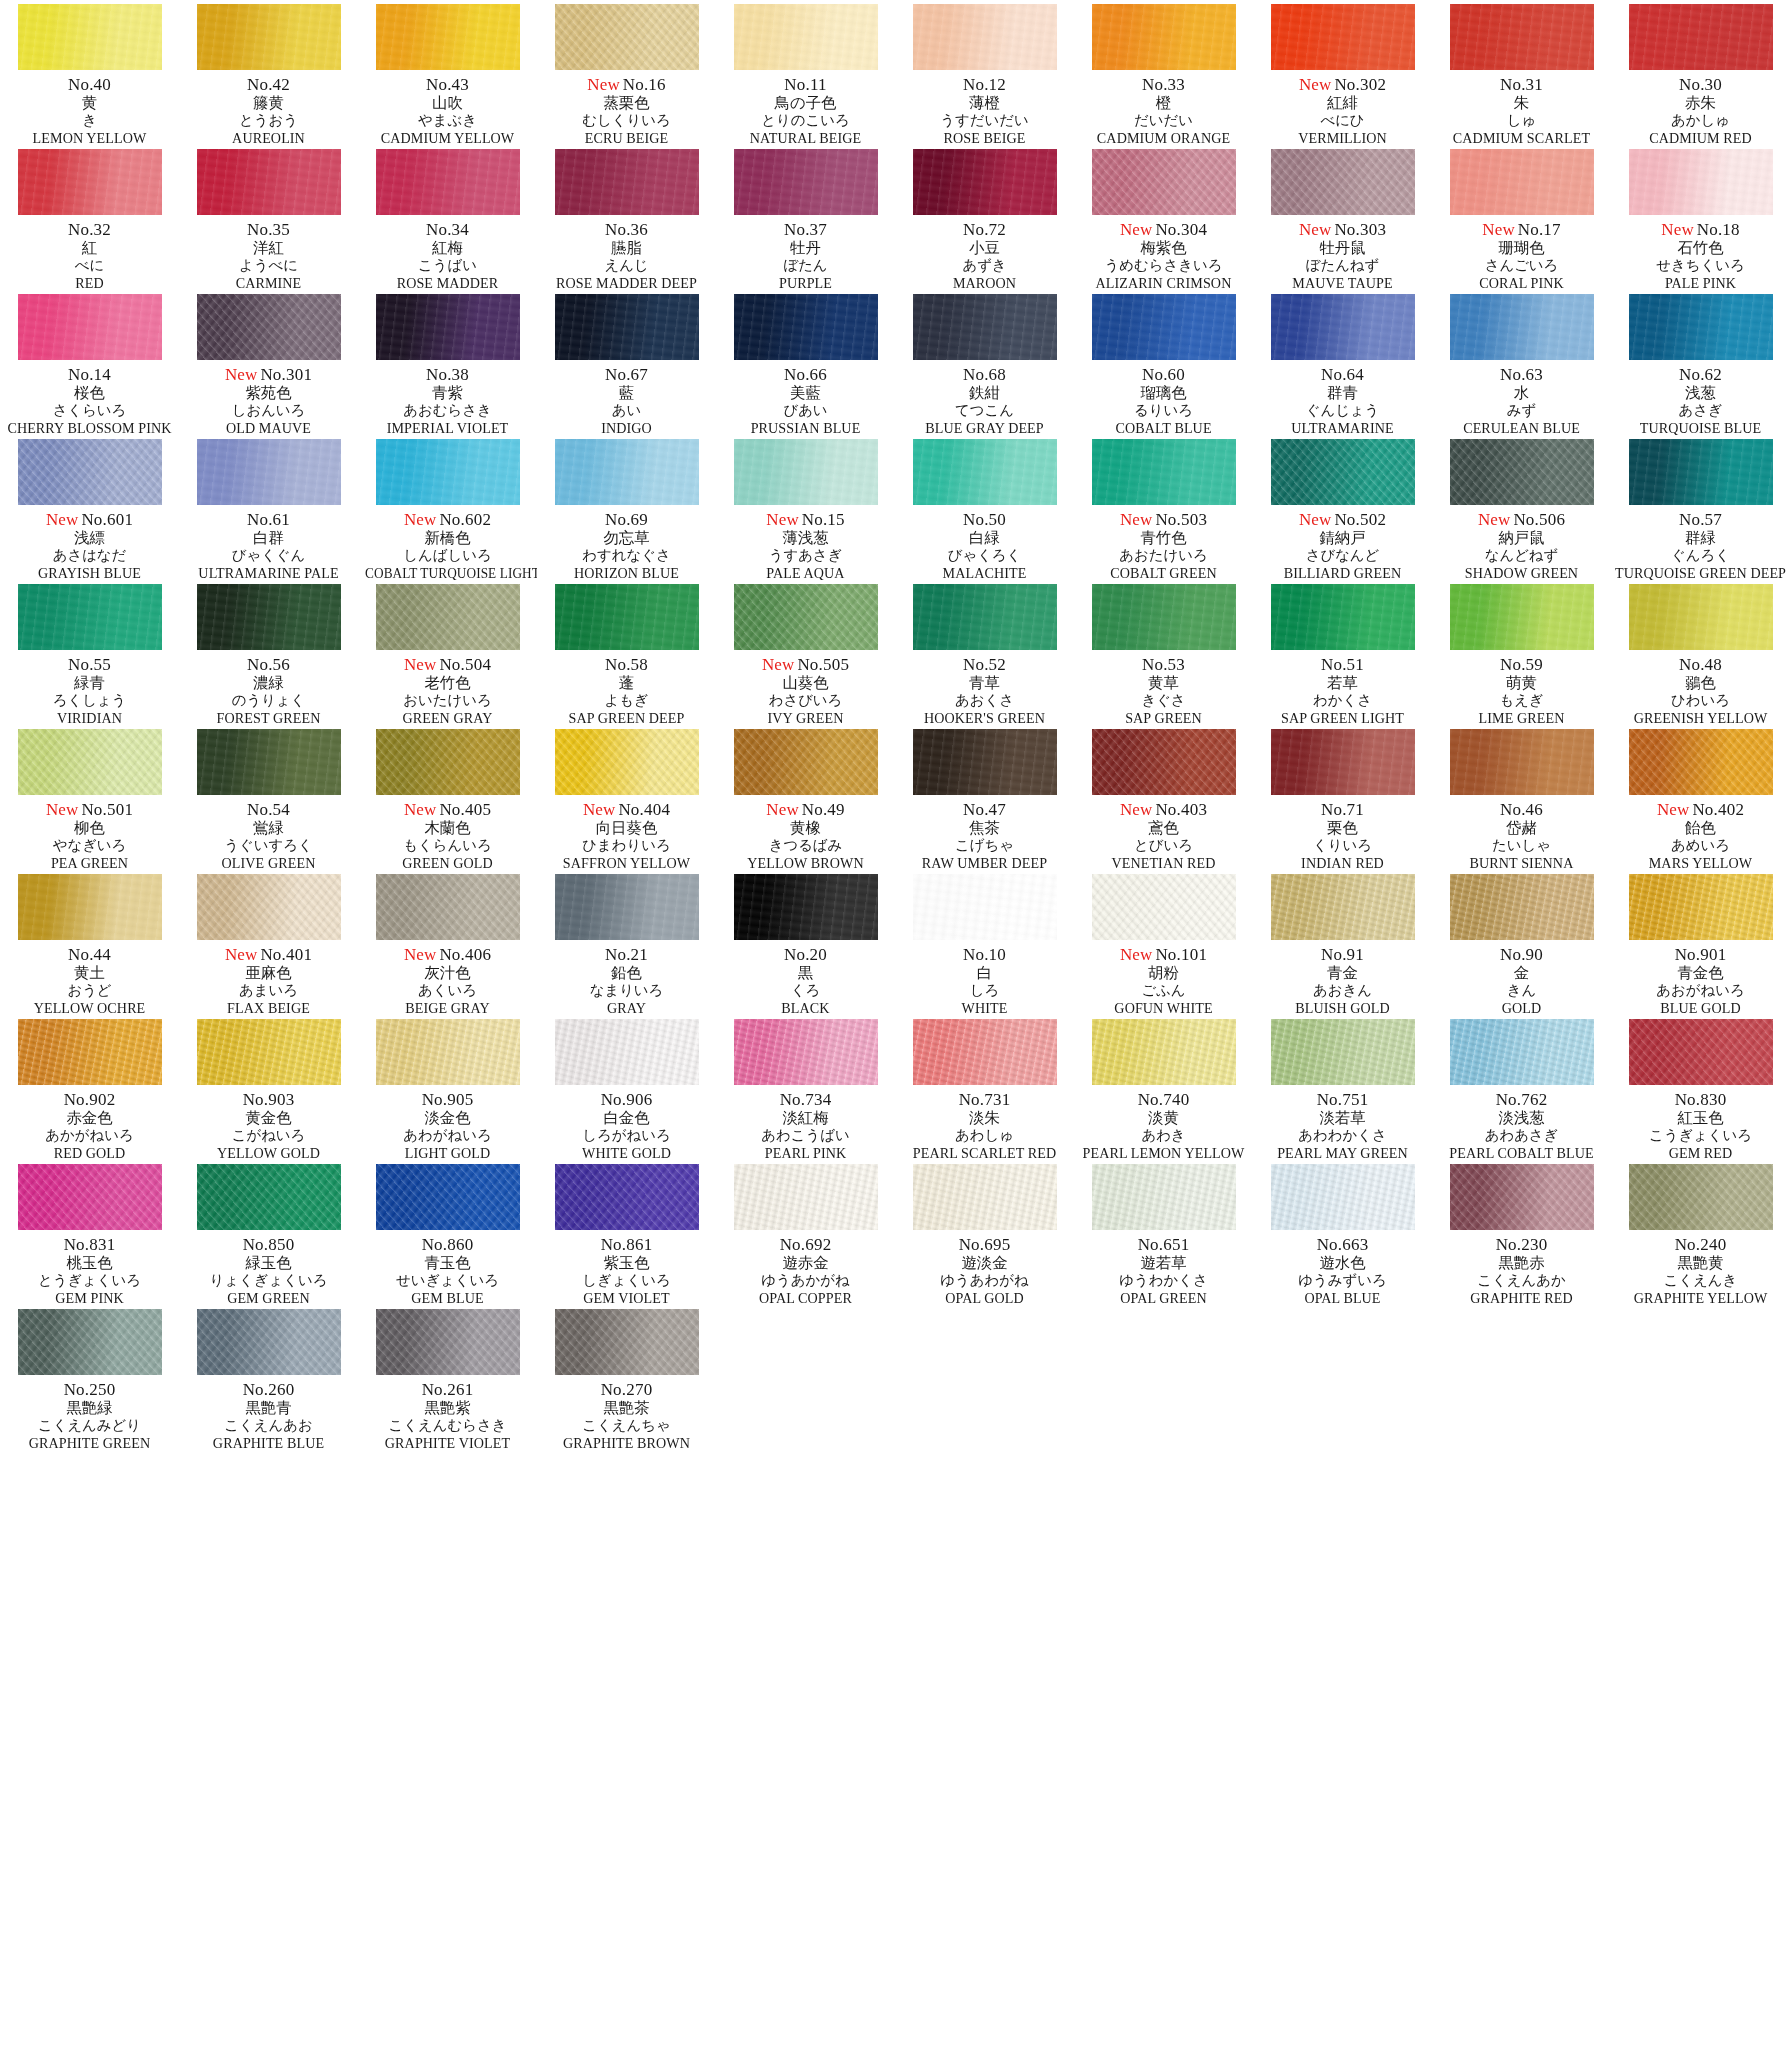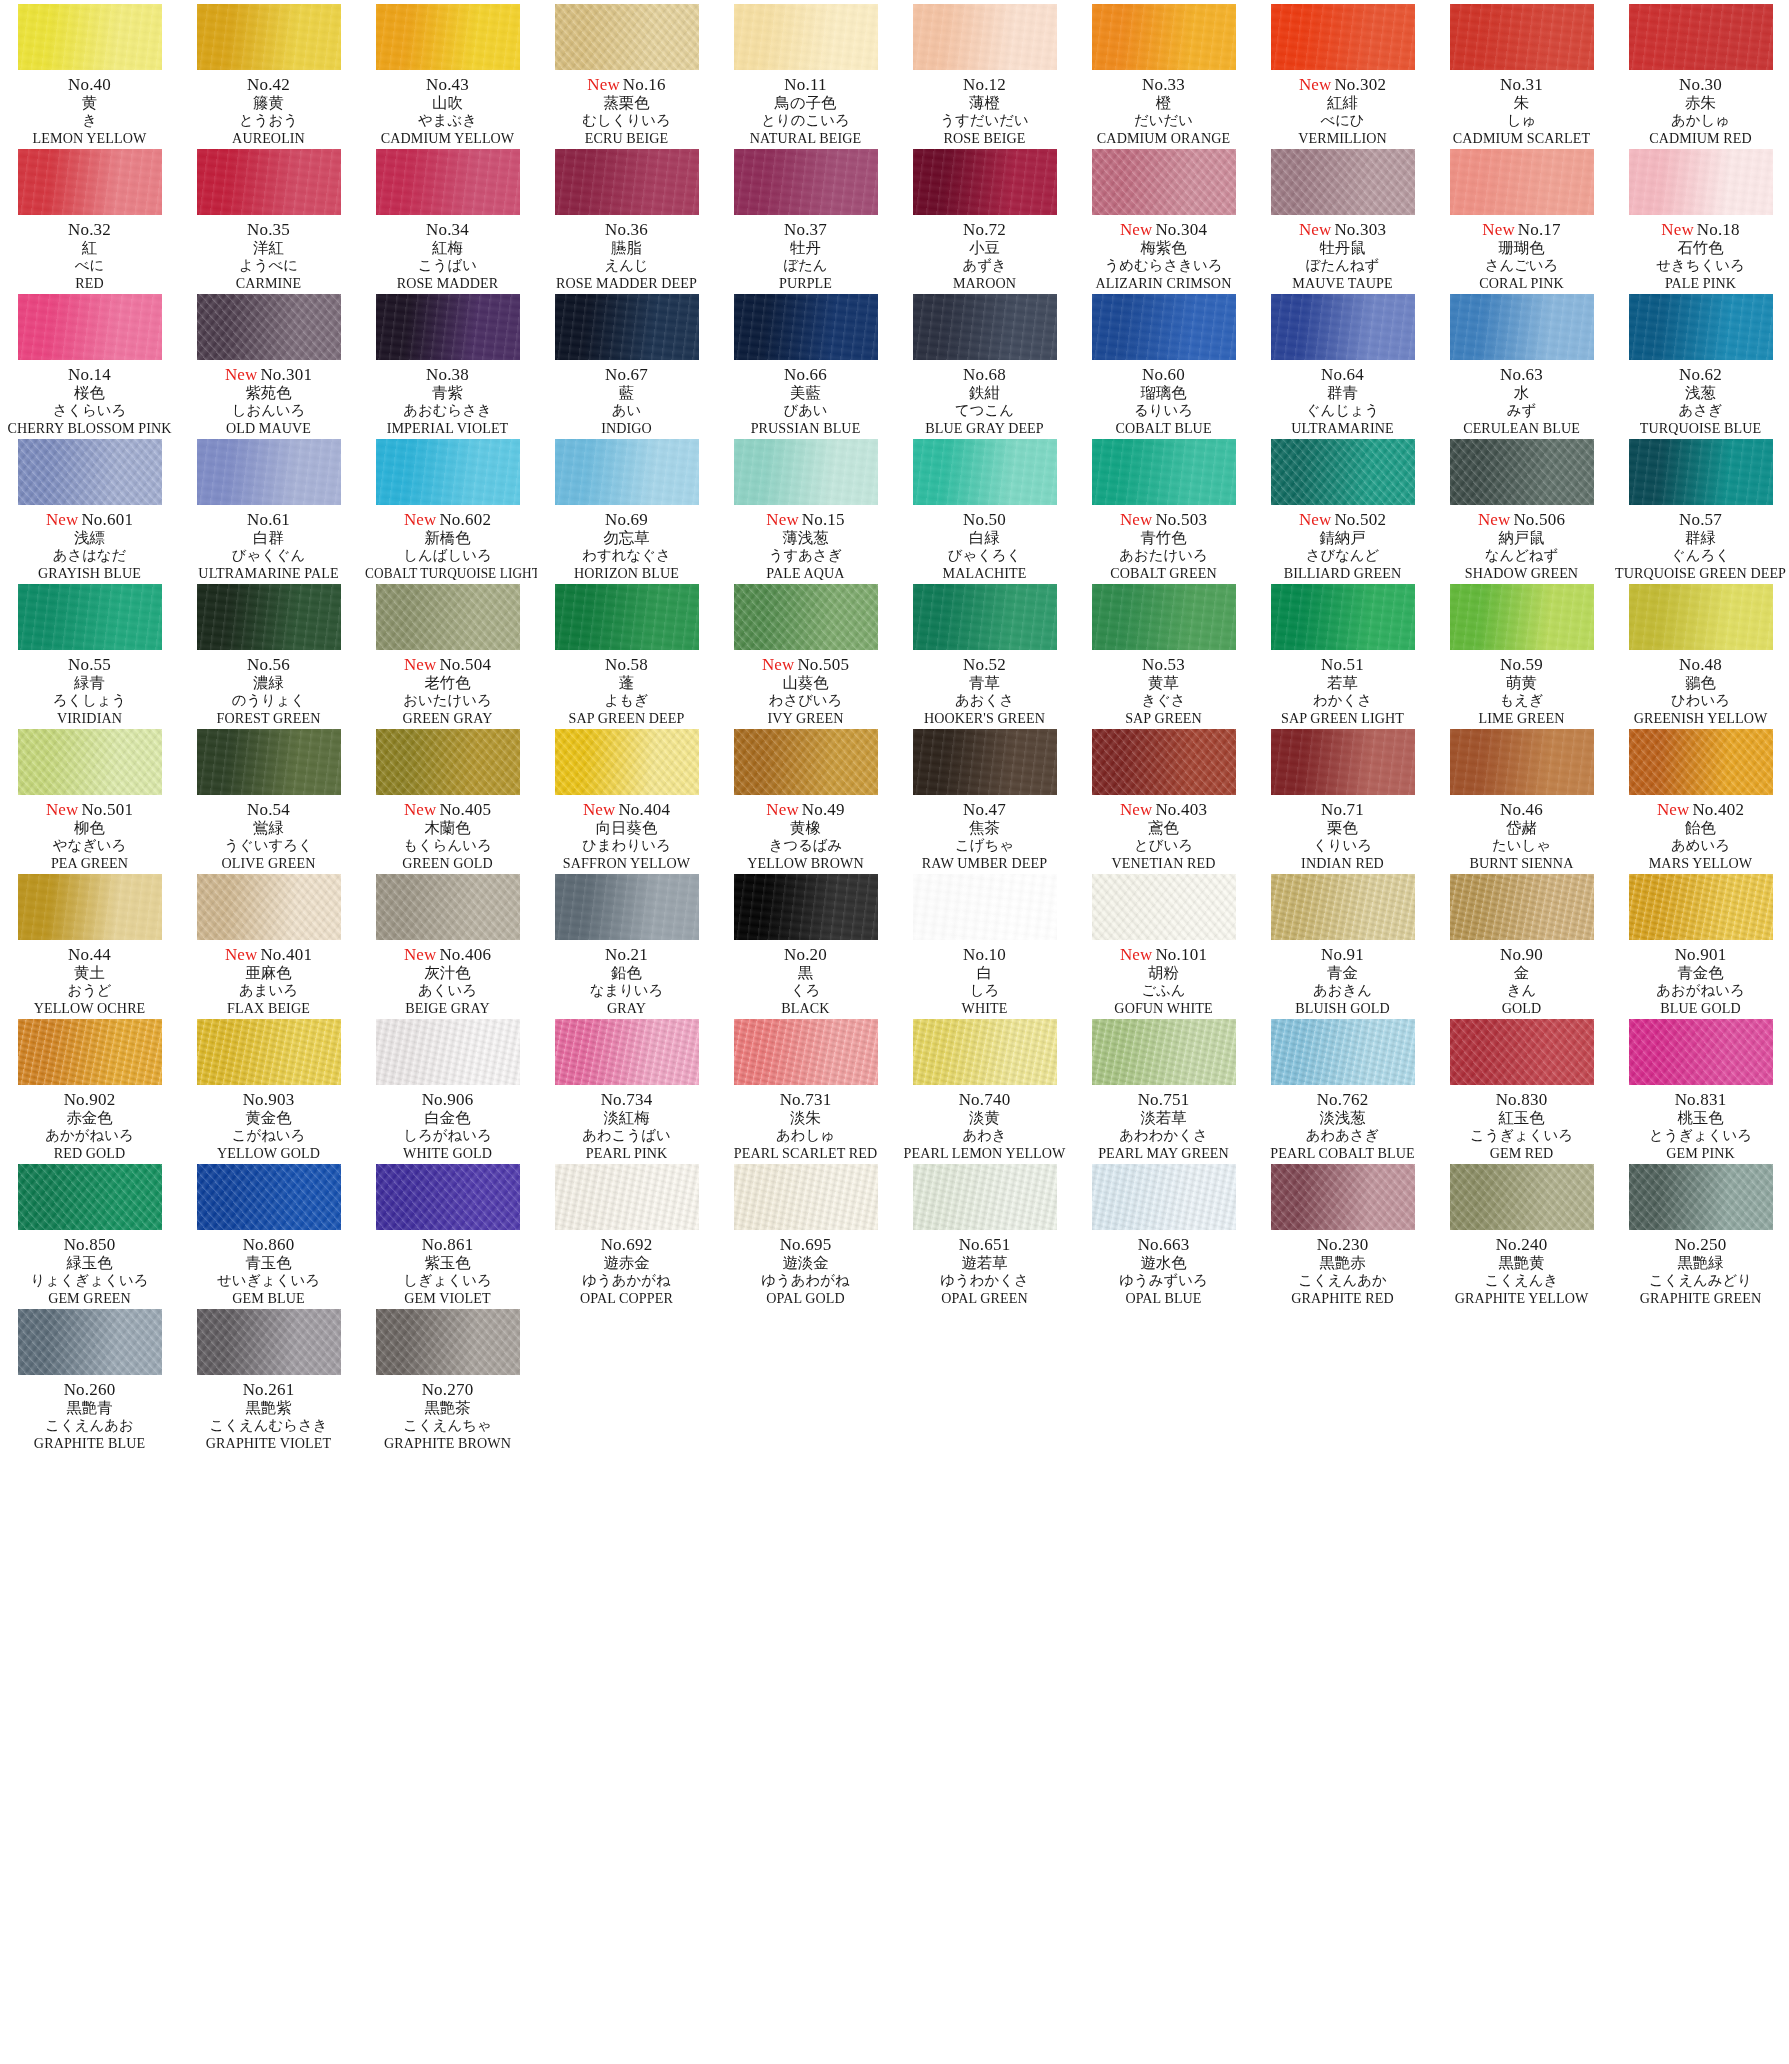--- a/index.html
+++ b/index.html
@@ -954,20 +954,32 @@
       </div>
       <div class="labels">
         <div class="l-code"><span>No.903</span></div>
         <div class="l-kanji">黄金色</div>
         <div class="l-kana">こがねいろ</div>
         <div class="l-en" style="transform: scaleX(0.979167);">YELLOW GOLD</div>
       </div>
     </div>
     <div class="cell">
       <div class="swatch metal">
+        <div class="wash" style="background: linear-gradient(96deg, rgb(230, 207, 126) 0%, rgb(230, 207, 126) 22%, rgb(242, 227, 166) 68%, rgb(242, 227, 166) 100%);"></div>
+        <div class="tex"></div>
+      </div>
+      <div class="labels">
+        <div class="l-code"><span>No.905</span></div>
+        <div class="l-kanji">淡金色</div>
+        <div class="l-kana">あわがねいろ</div>
+        <div class="l-en" style="transform: scaleX(0.979167);">LIGHT GOLD</div>
+      </div>
+    </div>
+    <div class="cell">
+      <div class="swatch metal">
         <div class="wash" style="background: linear-gradient(96deg, rgb(238, 234, 234) 0%, rgb(238, 234, 234) 22%, rgb(248, 246, 246) 68%, rgb(248, 246, 246) 100%);"></div>
         <div class="tex"></div>
       </div>
       <div class="labels">
         <div class="l-code"><span>No.906</span></div>
         <div class="l-kanji">白金色</div>
         <div class="l-kana">しろがねいろ</div>
         <div class="l-en" style="transform: scaleX(0.979167);">WHITE GOLD</div>
       </div>
     </div>

